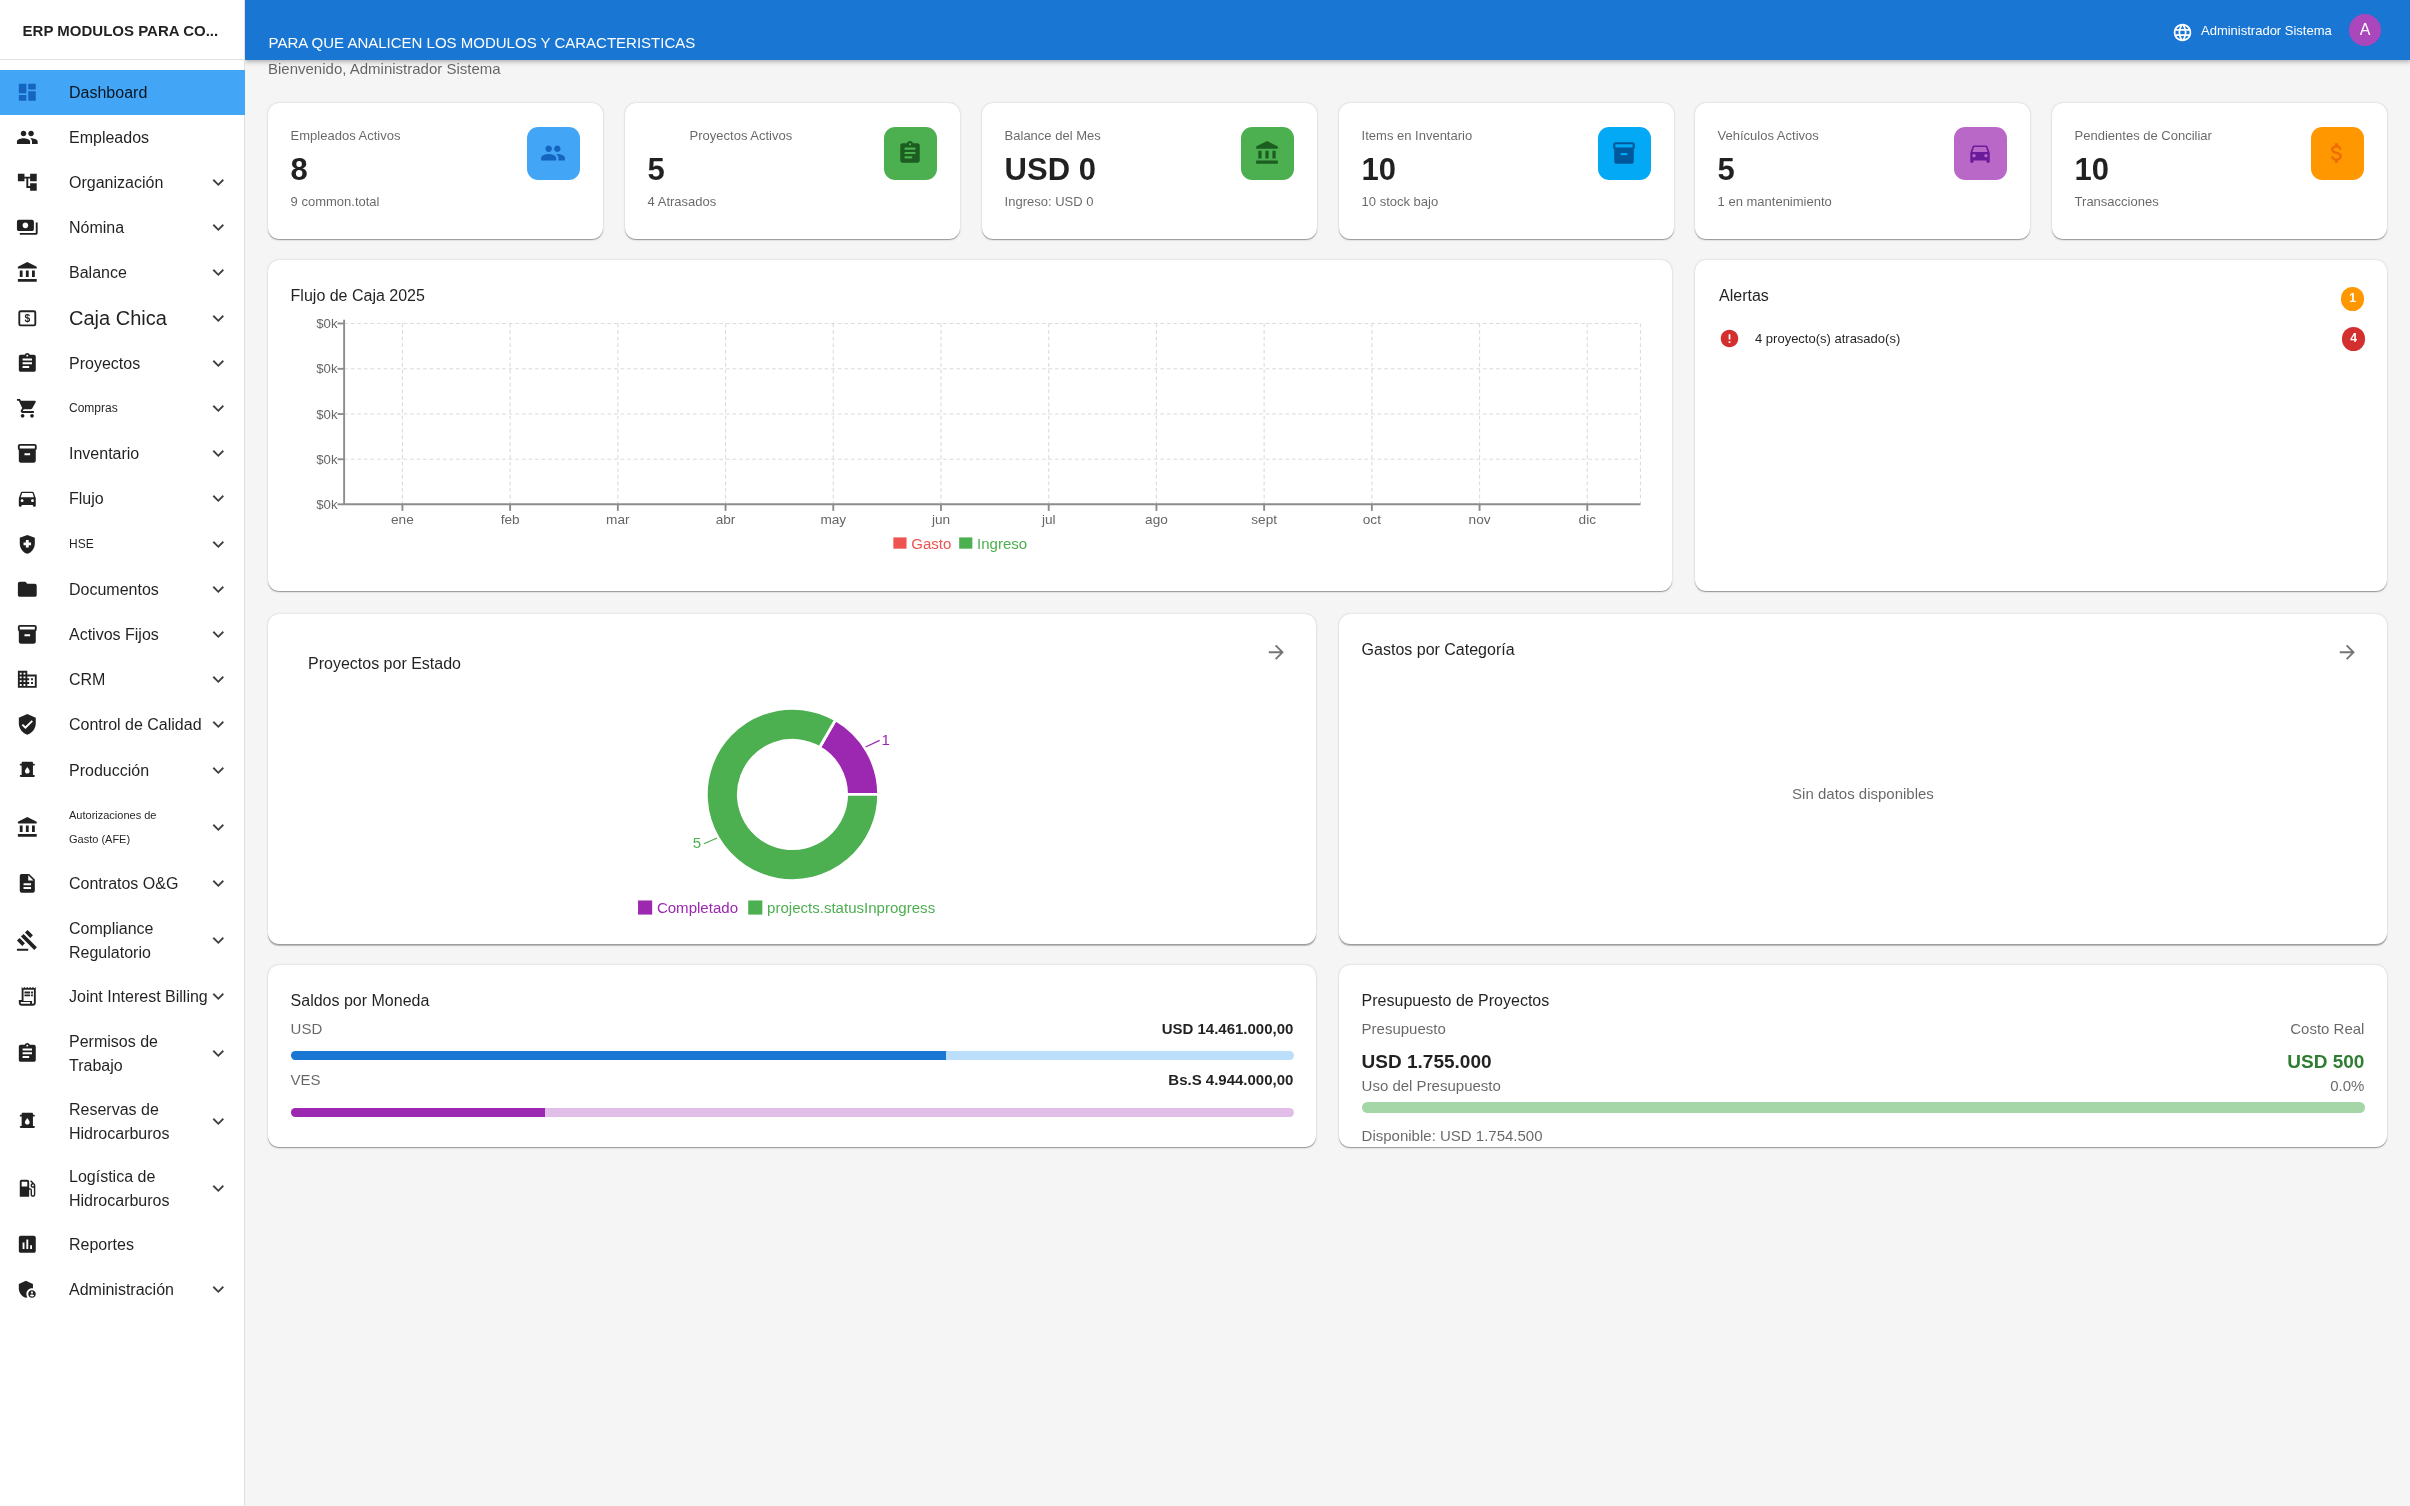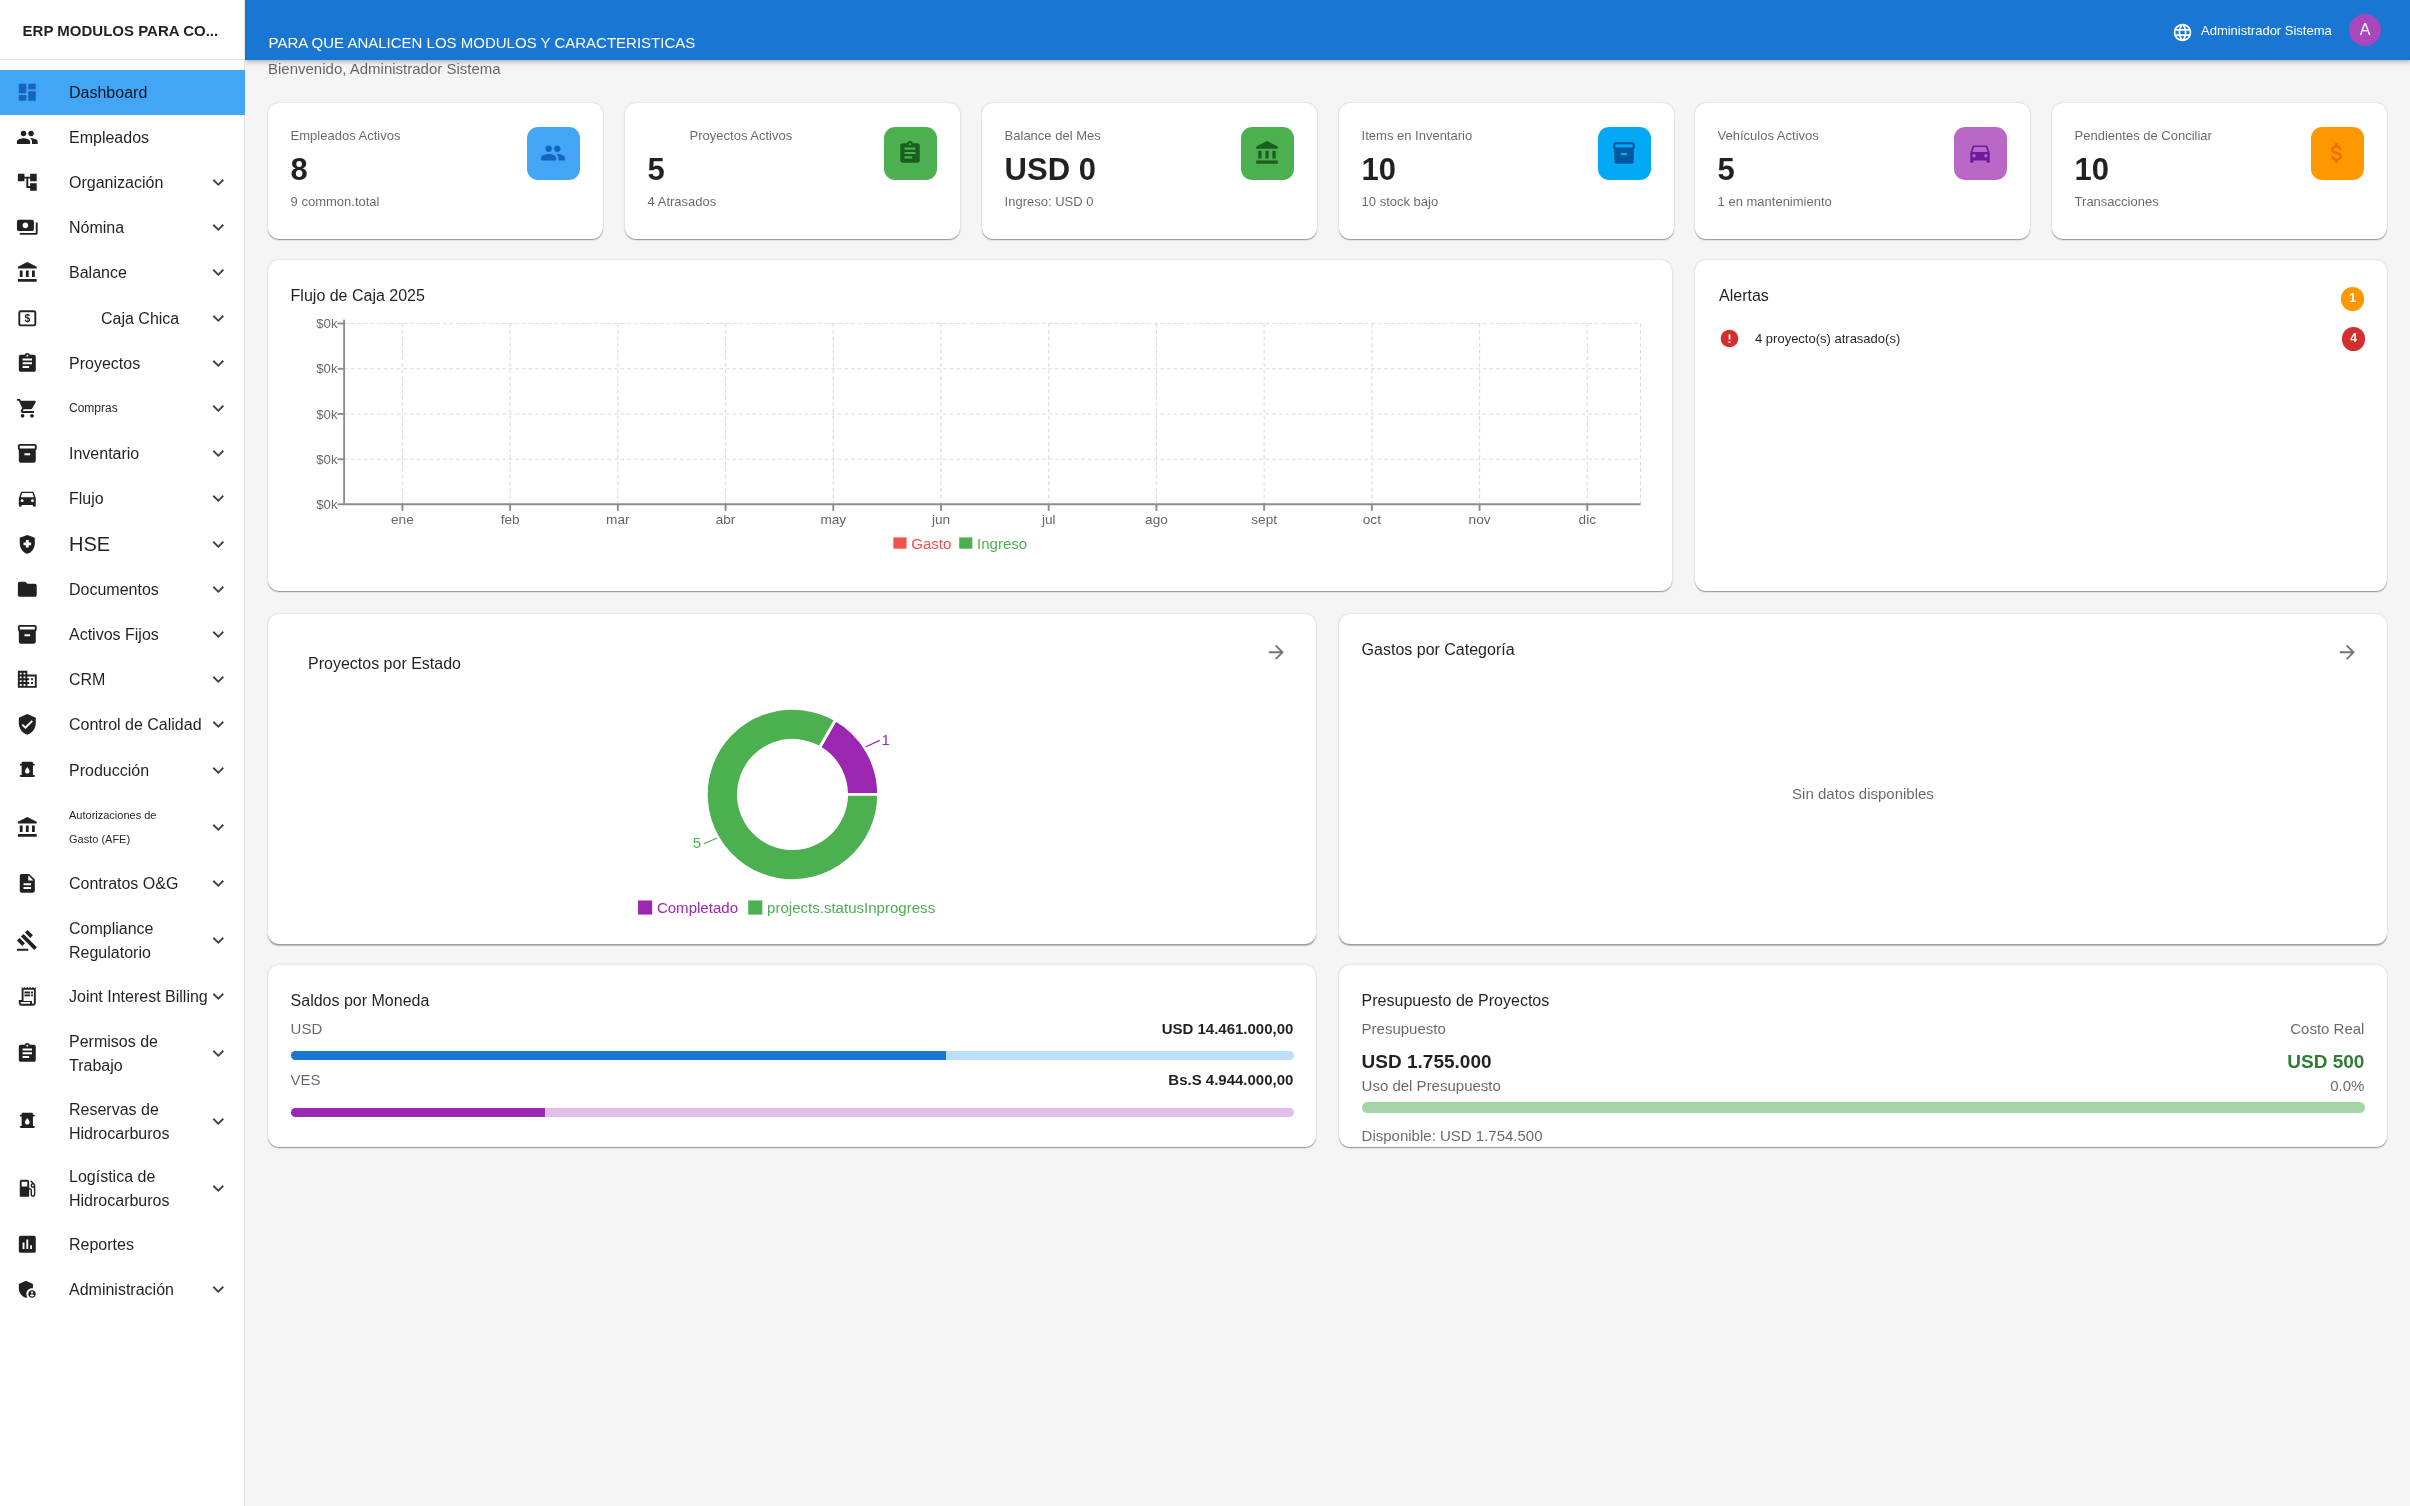--- a/index.html
+++ b/index.html
@@ -59,21 +59,21 @@
       <div style="position:absolute;left:69px;top:50%;transform:translateY(-50%);font-size:16px;line-height:23.5px;color:rgba(0,0,0,.87);width:141px;">Balance</div>
       <svg style="position:absolute;right:15px;top:11.3px;" width="22.6" height="22.6" viewBox="0 0 24 24" fill="rgba(0,0,0,.75)">
         <path d="M16.59 8.59L12 13.17 7.41 8.59 6 10l6 6 6-6z"></path>
       </svg>
     </div>
 <div style="position:absolute;left:0;top:296px;width:245px;height:45px;">
       <svg style="position:absolute;left:16px;top:11.3px;" width="22.6" height="22.6" viewBox="0 0 24 24" fill="none">
         <rect x="3.5" y="4.5" width="17" height="15" rx="1.5" stroke="rgba(0,0,0,.87)" stroke-width="2"></rect>
         <text x="12" y="16" text-anchor="middle" font-family="Liberation Sans" font-size="11" font-weight="bold" fill="rgba(0,0,0,.87)">$</text>
       </svg>
-      <div style="position:absolute;left:69px;top:50%;transform:translateY(-50%);font-size:16px;line-height:23.5px;color:rgba(0,0,0,.87);width:141px;margin-left:32px;">Caja Chica</div>
+      <div style="position:absolute;left:69px;top:50%;transform:translateY(-50%);font-size:20px;line-height:23.5px;color:rgba(0,0,0,.87);width:141px;">Caja Chica</div>
       <svg style="position:absolute;right:15px;top:11.3px;" width="22.6" height="22.6" viewBox="0 0 24 24" fill="rgba(0,0,0,.75)">
         <path d="M16.59 8.59L12 13.17 7.41 8.59 6 10l6 6 6-6z"></path>
       </svg>
     </div>
 <div style="position:absolute;left:0;top:341px;width:245px;height:45px;">
       <svg style="position:absolute;left:16px;top:11.3px;" width="22.6" height="22.6" viewBox="0 0 24 24" fill="rgba(0,0,0,.87)">
         <path d="M19 3h-4.18C14.4 1.84 13.3 1 12 1c-1.3 0-2.4.84-2.82 2H5c-1.1 0-2 .9-2 2v14c0 1.1.9 2 2 2h14c1.1 0 2-.9 2-2V5c0-1.1-.9-2-2-2zm-7 0c.55 0 1 .45 1 1s-.45 1-1 1-1-.45-1-1 .45-1 1-1zm2 14H7v-2h7v2zm3-4H7v-2h10v2zm0-4H7V7h10v2z"></path>
       </svg>
       <div style="position:absolute;left:69px;top:50%;transform:translateY(-50%);font-size:16px;line-height:23.5px;color:rgba(0,0,0,.87);width:141px;">Proyectos</div>
       <svg style="position:absolute;right:15px;top:11.3px;" width="22.6" height="22.6" viewBox="0 0 24 24" fill="rgba(0,0,0,.75)">
@@ -104,21 +104,21 @@
       </svg>
       <div style="position:absolute;left:69px;top:50%;transform:translateY(-50%);font-size:16px;line-height:23.5px;color:rgba(0,0,0,.87);width:141px;">Flujo</div>
       <svg style="position:absolute;right:15px;top:11.3px;" width="22.6" height="22.6" viewBox="0 0 24 24" fill="rgba(0,0,0,.75)">
         <path d="M16.59 8.59L12 13.17 7.41 8.59 6 10l6 6 6-6z"></path>
       </svg>
     </div>
 <div style="position:absolute;left:0;top:522px;width:245px;height:45px;">
       <svg style="position:absolute;left:16px;top:11.3px;" width="22.6" height="22.6" viewBox="0 0 24 24" fill="rgba(0,0,0,.87)">
         <path d="M10.5 13H8v-3h2.5V7.5h3V10H16v3h-2.5v2.5h-3V13zM12 2L4 5v6.09c0 5.05 3.41 9.76 8 10.91 4.59-1.15 8-5.86 8-10.91V5l-8-3z"></path>
       </svg>
-      <div style="position:absolute;left:69px;top:50%;transform:translateY(-50%);font-size:20px;line-height:23.5px;color:rgba(0,0,0,.87);width:141px;">HSE</div>
+      <div style="position:absolute;left:69px;top:50%;transform:translateY(-50%);font-size:12px;line-height:23.5px;color:rgba(0,0,0,.87);width:141px;">HSE</div>
       <svg style="position:absolute;right:15px;top:11.3px;" width="22.6" height="22.6" viewBox="0 0 24 24" fill="rgba(0,0,0,.75)">
         <path d="M16.59 8.59L12 13.17 7.41 8.59 6 10l6 6 6-6z"></path>
       </svg>
     </div>
 <div style="position:absolute;left:0;top:567px;width:245px;height:45px;">
       <svg style="position:absolute;left:16px;top:11.3px;" width="22.6" height="22.6" viewBox="0 0 24 24" fill="rgba(0,0,0,.87)">
         <path d="M10 4H4c-1.1 0-1.99.9-1.99 2L2 18c0 1.1.9 2 2 2h16c1.1 0 2-.9 2-2V8c0-1.1-.9-2-2-2h-8l-2-2z"></path>
       </svg>
       <div style="position:absolute;left:69px;top:50%;transform:translateY(-50%);font-size:16px;line-height:23.5px;color:rgba(0,0,0,.87);width:141px;">Documentos</div>
       <svg style="position:absolute;right:15px;top:11.3px;" width="22.6" height="22.6" viewBox="0 0 24 24" fill="rgba(0,0,0,.75)">

